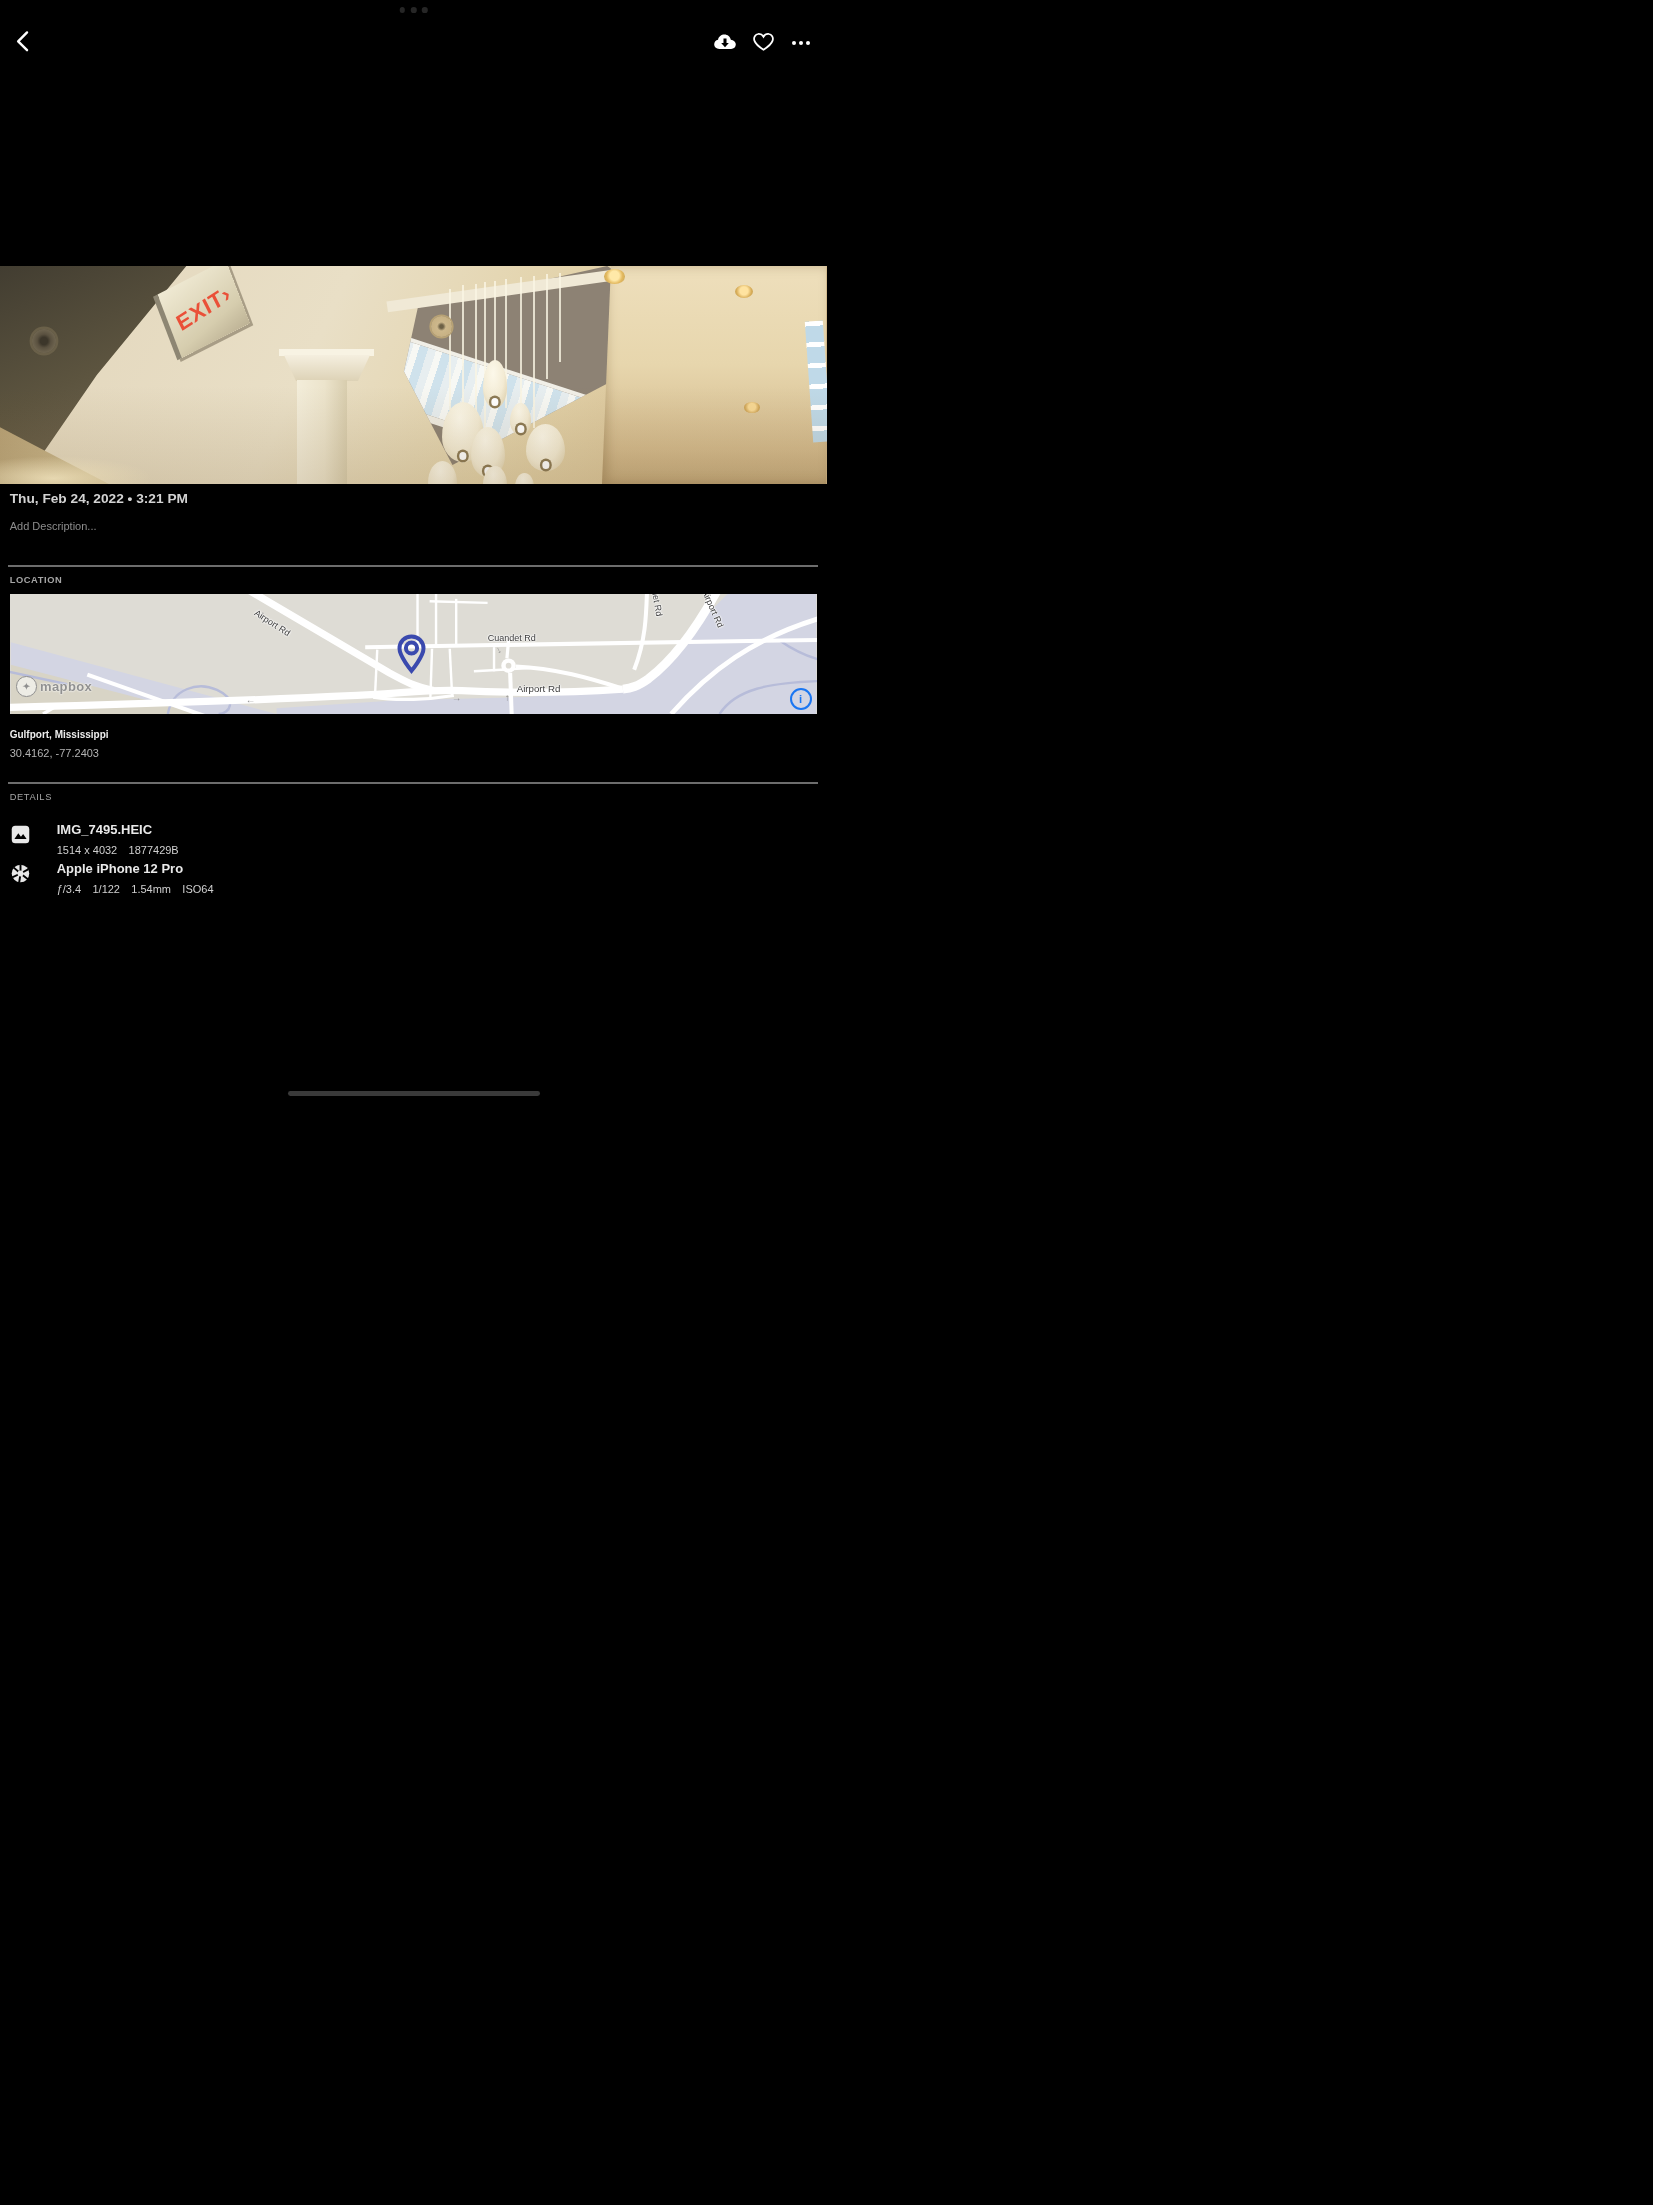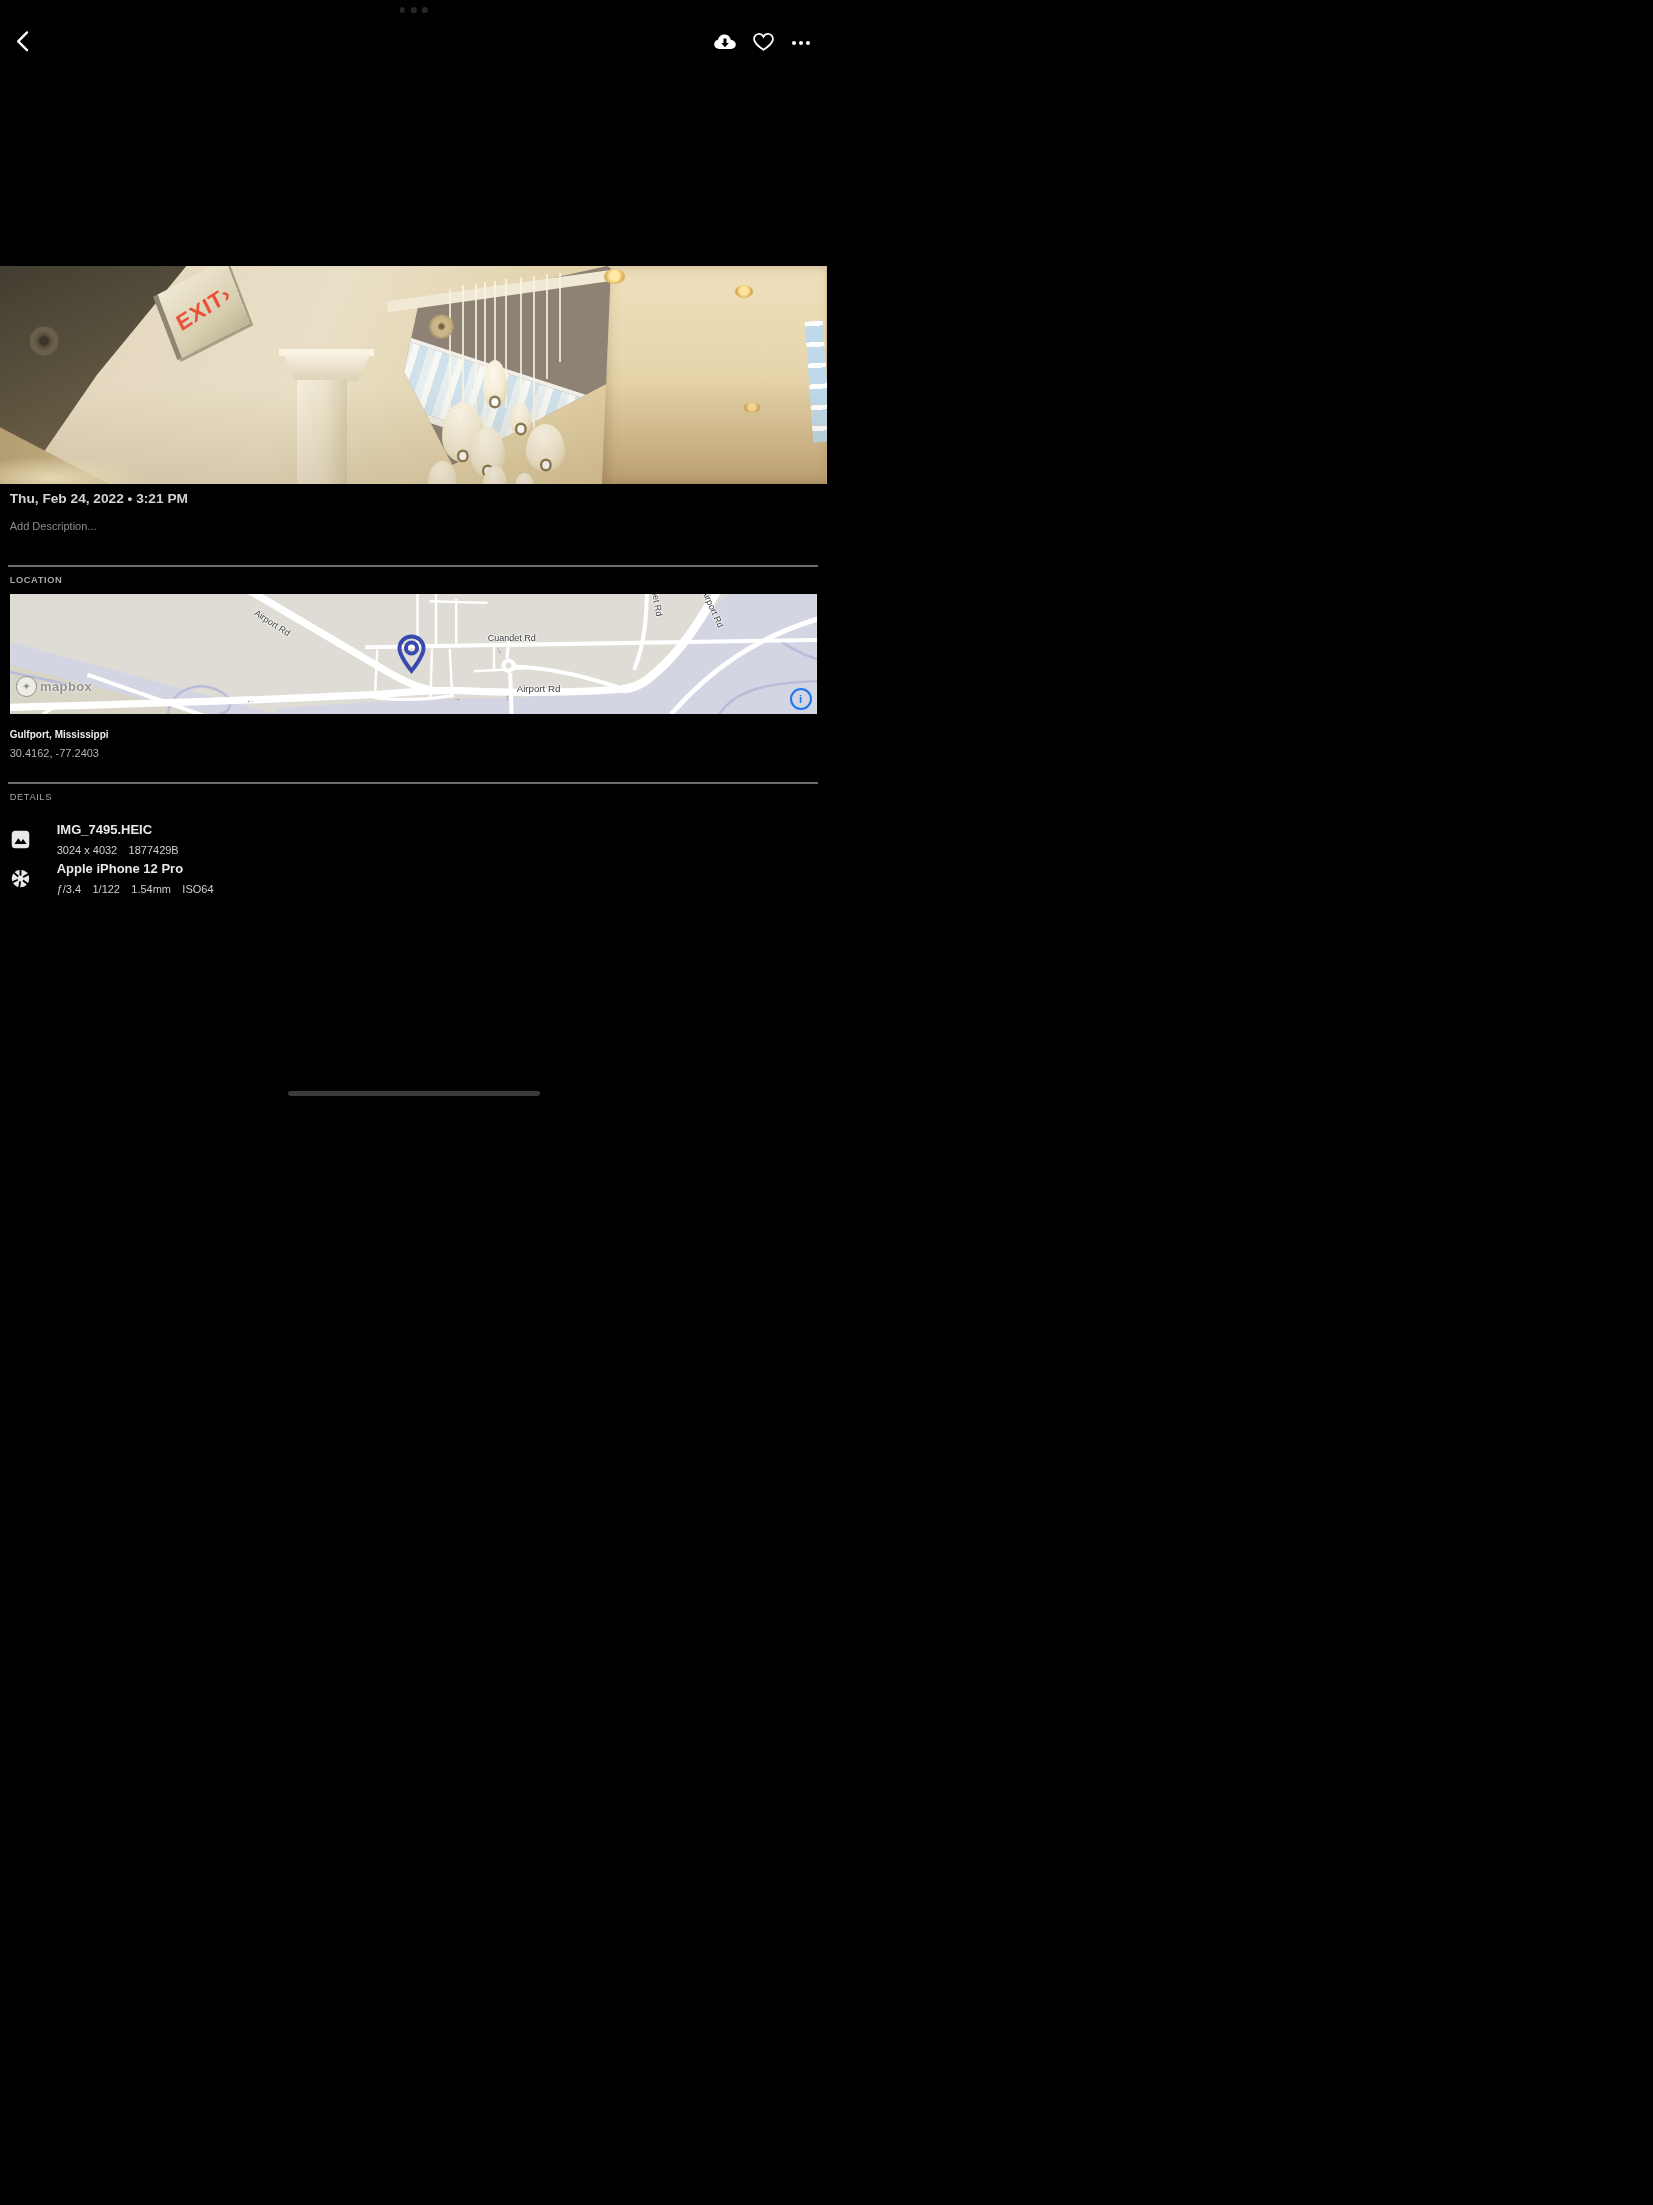--- a/index.html
+++ b/index.html
@@ -93,21 +93,21 @@
     color:#8f8f8f;font-size:10.5px;}
   .mb-word{font-size:13px;font-weight:bold;color:#909090;letter-spacing:0.4px;
     text-shadow:0 0 1.6px rgba(255,255,255,.9),0 0 2.4px rgba(255,255,255,.9);}
   .mapinfo{left:780px;top:94px;width:18px;height:18px;border-radius:50%;border:2px solid #1a76f2;
     color:#1a76f2;font-size:11.3px;font-weight:bold;display:flex;align-items:center;justify-content:center;cursor:pointer;}
 
   .place{left:9.7px;top:729px;color:#ededed;font-size:10px;font-weight:bold;}
   .coords{left:9.7px;top:747px;color:#b3b3b3;font-size:11px;}
 
   
-  .detrow{left:9.7px;right:9.7px;display:flex;gap:26px;align-items:center;}
+  .detrow{left:9.7px;right:9.7px;display:flex;gap:26px;}
   .r1{top:822px;} .r2{top:861px;}
   .det-ic{width:21px;height:21px;color:#e8e8e8;flex:none;margin-top:1.6px;}
   .det-name{color:#e9e9e9;font-size:13px;font-weight:bold;}
   .det-meta{display:flex;gap:11.3px;color:#d0d0d0;font-size:11px;margin-top:7.3px;}
 </style>
 </head>
 <body>
 
 <div class="abs multitask">
     <i></i>
@@ -278,21 +278,21 @@
 <div class="abs detrow r1">
   <span class="det-ic">
     <svg width="21" height="21" viewBox="0 0 24 24">
       <rect x="2" y="2" width="20" height="20" rx="4" fill="#e8e8e8"></rect>
       <polygon points="5,17 9.5,10.5 12.5,14.5 15,11.5 19,17" fill="#000"></polygon>
     </svg>
   </span>
   <div>
     <div class="det-name">IMG_7495.HEIC</div>
     <div class="det-meta">
-      <span>3024 x 4032</span>
+      <span>1514 x 4032</span>
       <span>1877429B</span>
     </div>
   </div>
 </div>
 
 <div class="abs detrow r2">
   <span class="det-ic">
     <svg width="21" height="21" viewBox="0 0 24 24">
       <circle cx="12" cy="12" r="10" fill="#e8e8e8"></circle>
       <g stroke="#000" stroke-width="2.2">

